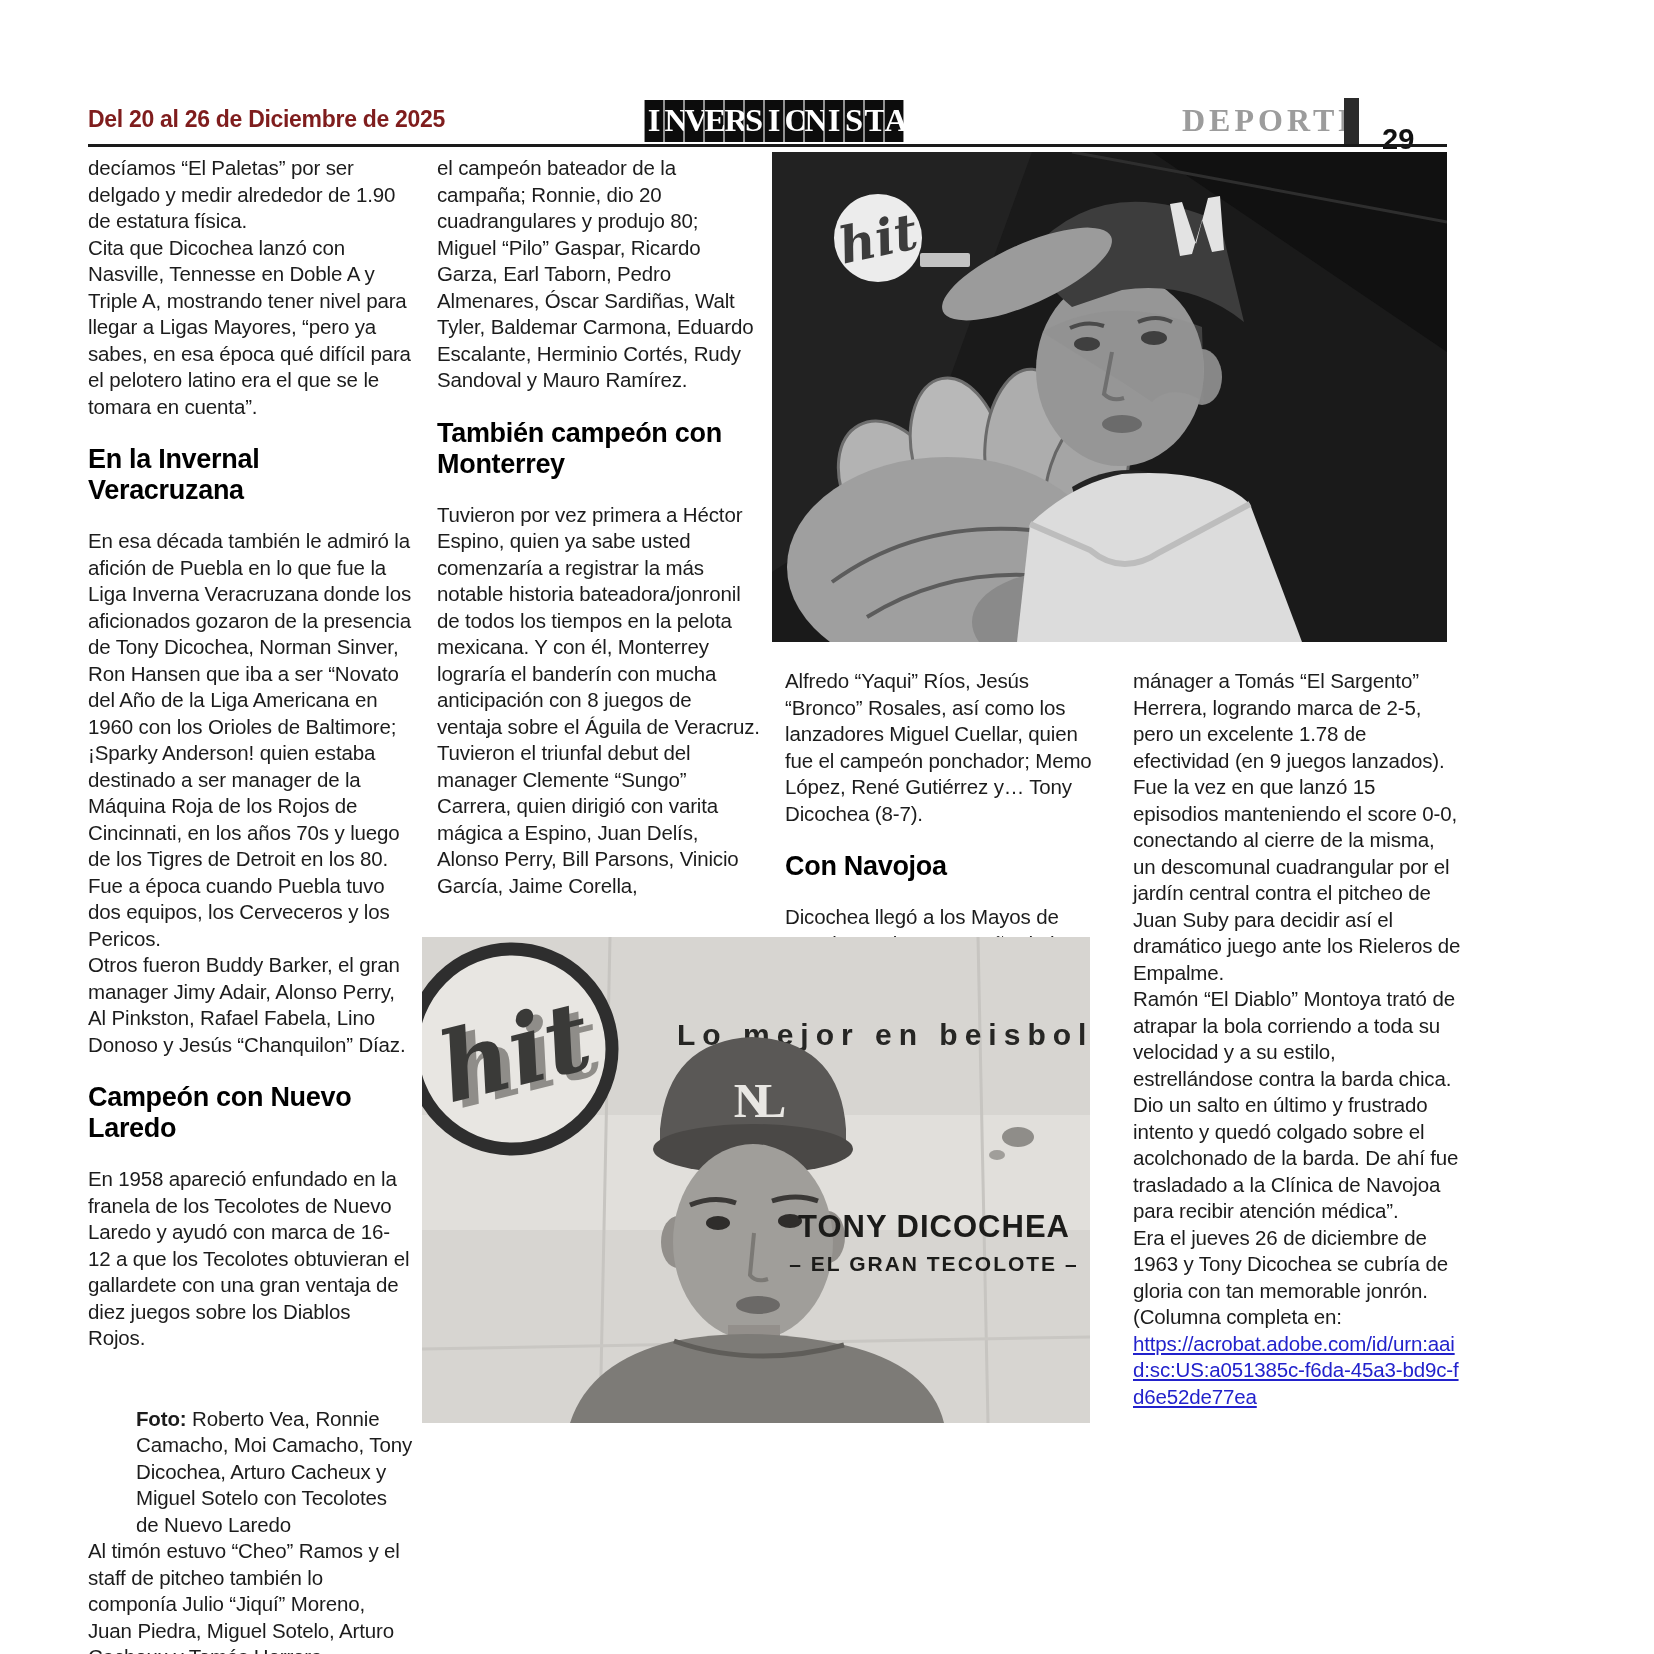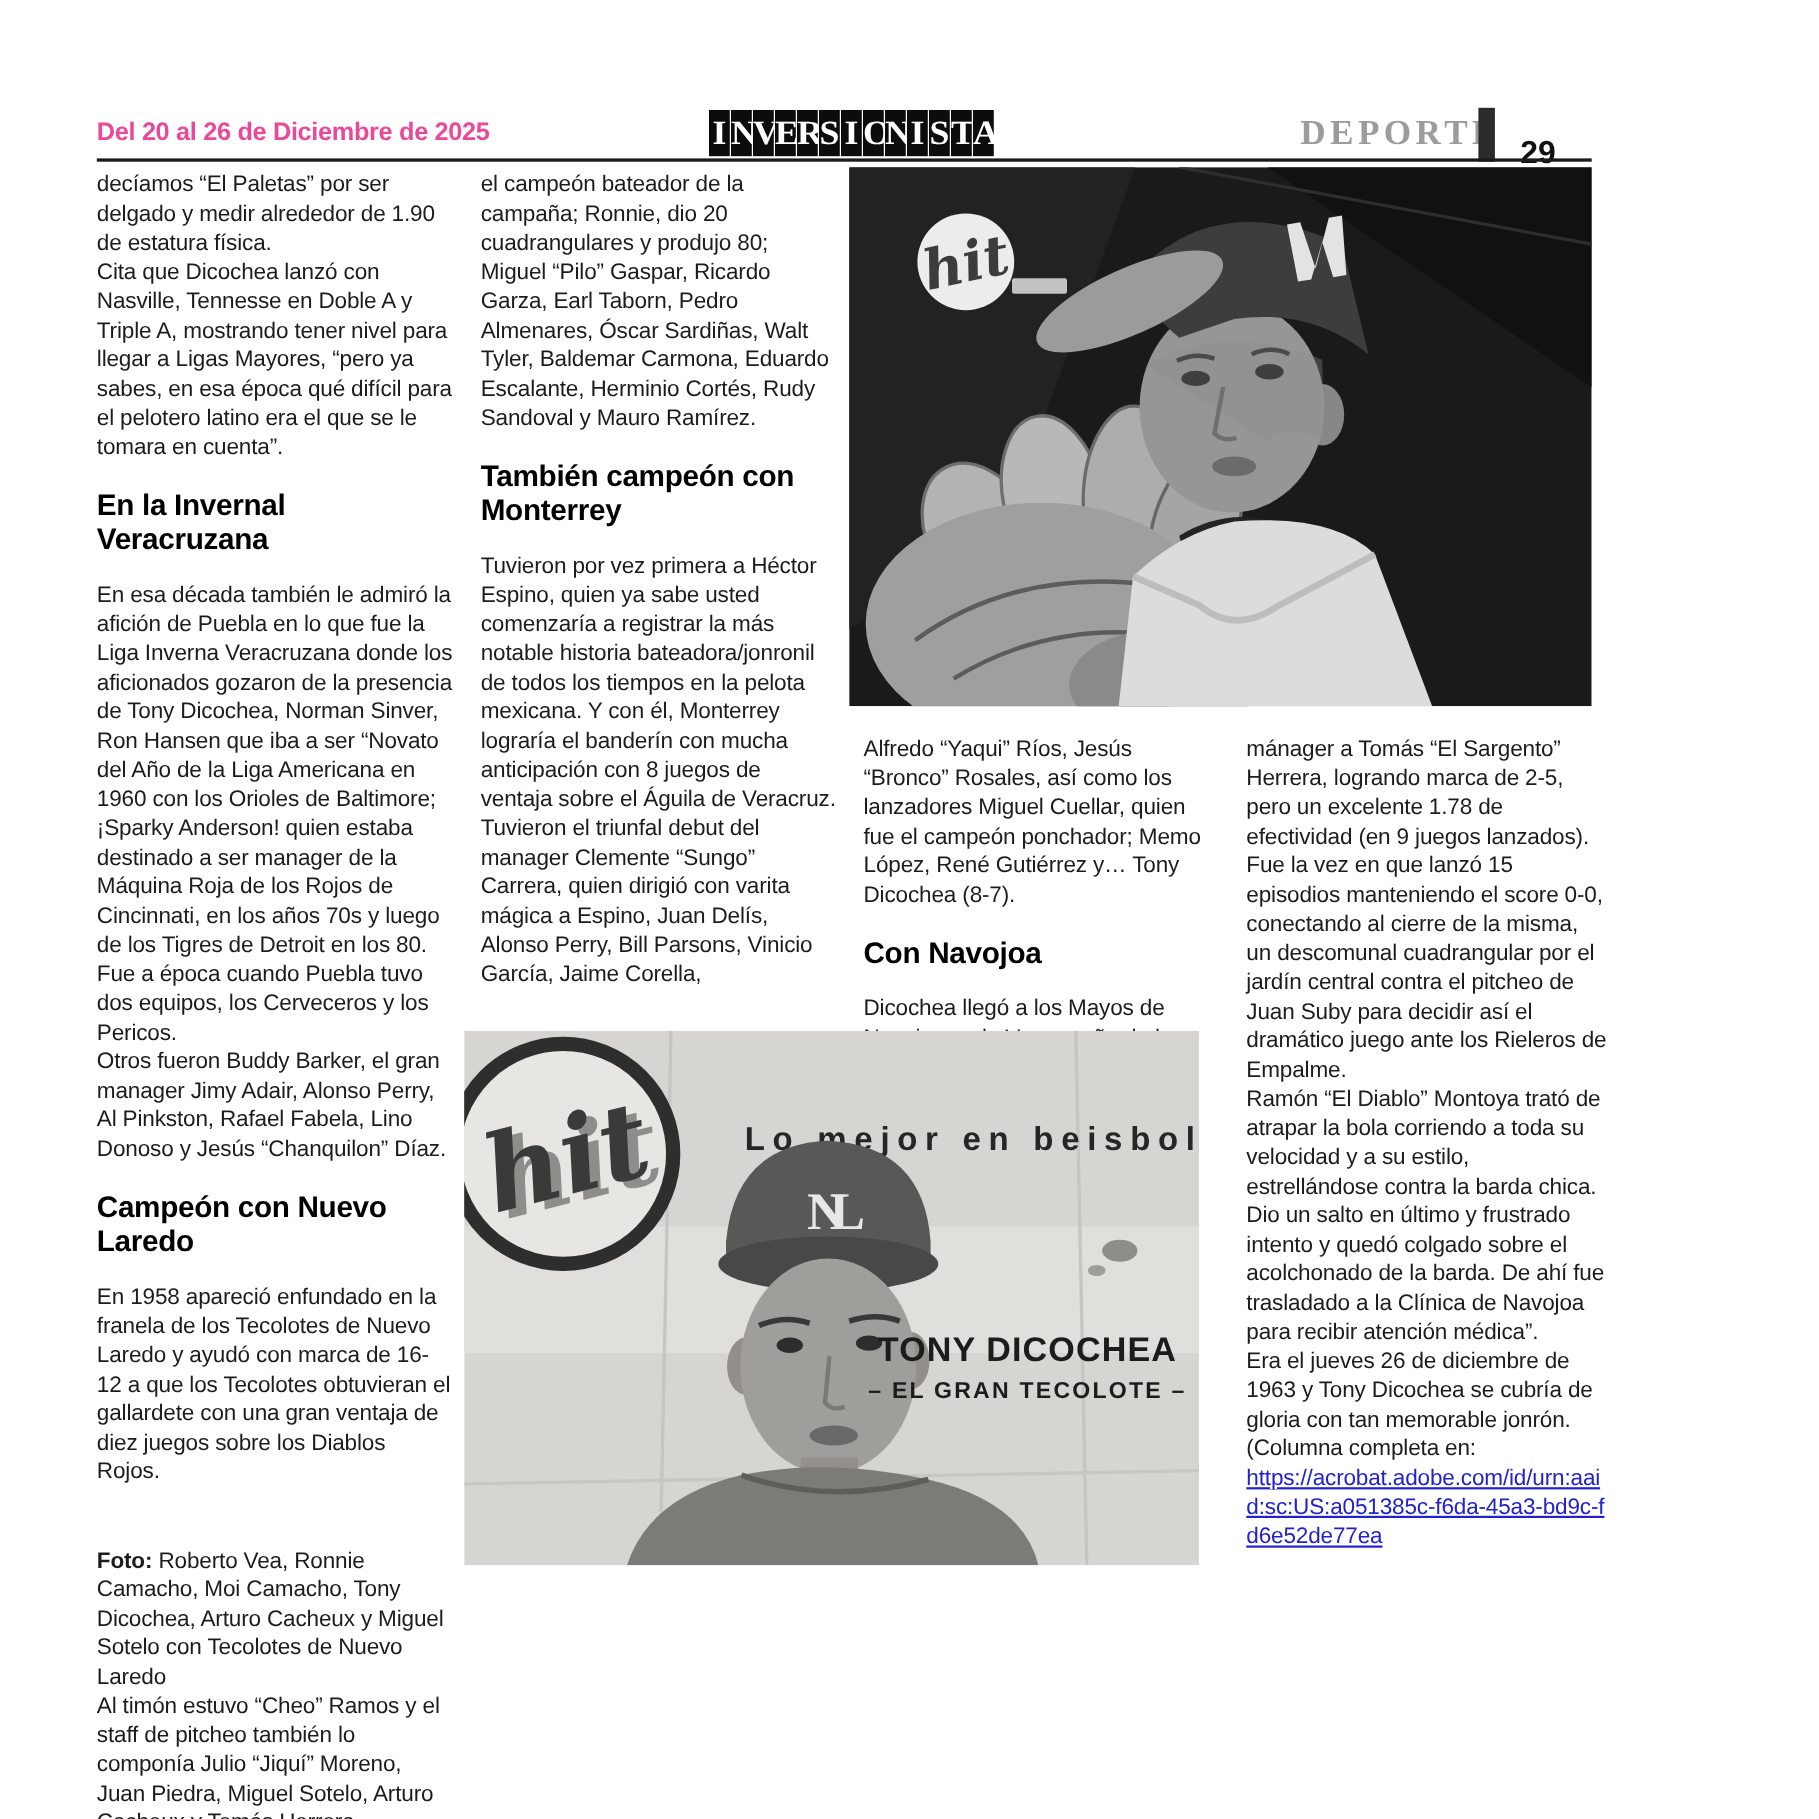--- a/index.html
+++ b/index.html
@@ -1,42 +1,42 @@
 <!DOCTYPE html>
 <html lang="es"><head>
 <meta charset="utf-8">
 <style>
   html,body{margin:0;padding:0;background:#ffffff;}
   .page{
     position:relative;width:1654px;height:1654px;background:#ffffff;
     font-family:"Liberation Sans",sans-serif;color:#1a1a1a;overflow:hidden;
   }
   
-  .date{position:absolute;left:88px;top:106px;font-size:23px;font-weight:bold;color:#ec4899;letter-spacing:-0.3px;text-align:center;}
+  .date{position:absolute;left:88px;top:106px;font-size:23px;font-weight:bold;color:#7f1d1d;letter-spacing:-0.3px;text-align:center;}
   .masthead{position:absolute;left:645px;top:100px;display:flex;gap:2px;}
   .masthead span{
     display:inline-block;width:18px;background:#0c0c0c;color:#ffffff;text-align:center;
     font-family:"Liberation Serif",serif;font-weight:bold;font-size:31px;line-height:42px;height:42px;
     transform:scaleX(1.05);
   }
   .section-title{
     position:absolute;left:1182px;top:102px;font-family:"Liberation Serif",serif;
     font-weight:bold;font-size:32px;color:#9c9c9c;letter-spacing:4px;
   }
   .section-bar{position:absolute;left:1344px;top:98px;width:15px;height:49px;background:#2b2b2b;}
   .page-number{position:absolute;left:1382px;top:104px;font-size:29px;font-weight:bold;color:#111;margin-top:19px;}
   .header-rule{position:absolute;left:88px;top:144px;width:1359px;height:3px;background:#1a1a1a;}
   
   .col{position:absolute;font-size:20.5px;line-height:26.5px;letter-spacing:-0.15px;color:#1c1c1c;}
   .col p{margin:0;}
   .col h2{
     font-size:27px;line-height:31px;letter-spacing:-0.3px;color:#000;
     margin:24px 0 22px 0;font-weight:bold;
   }
-  .col .gap-top{margin-top:54px;}
+  .col .gap-top{margin-top:54px;margin-left:48px;}
   .col .bold{font-weight:bold;}
   .col1{left:88px;top:155px;width:324px;}
   .col2{left:437px;top:155px;width:324px;}
   .col3{left:785px;top:668px;width:316px;}
   .col4{left:1133px;top:668px;width:328px;}
   a.doc-link{color:#2222cc;text-decoration:underline;word-break:break-all;}
   
   .photo{position:absolute;display:block;}
   .photo-top{left:772px;top:152px;width:675px;height:490px;}
   .photo-bottom{left:422px;top:937px;width:668px;height:486px;}

